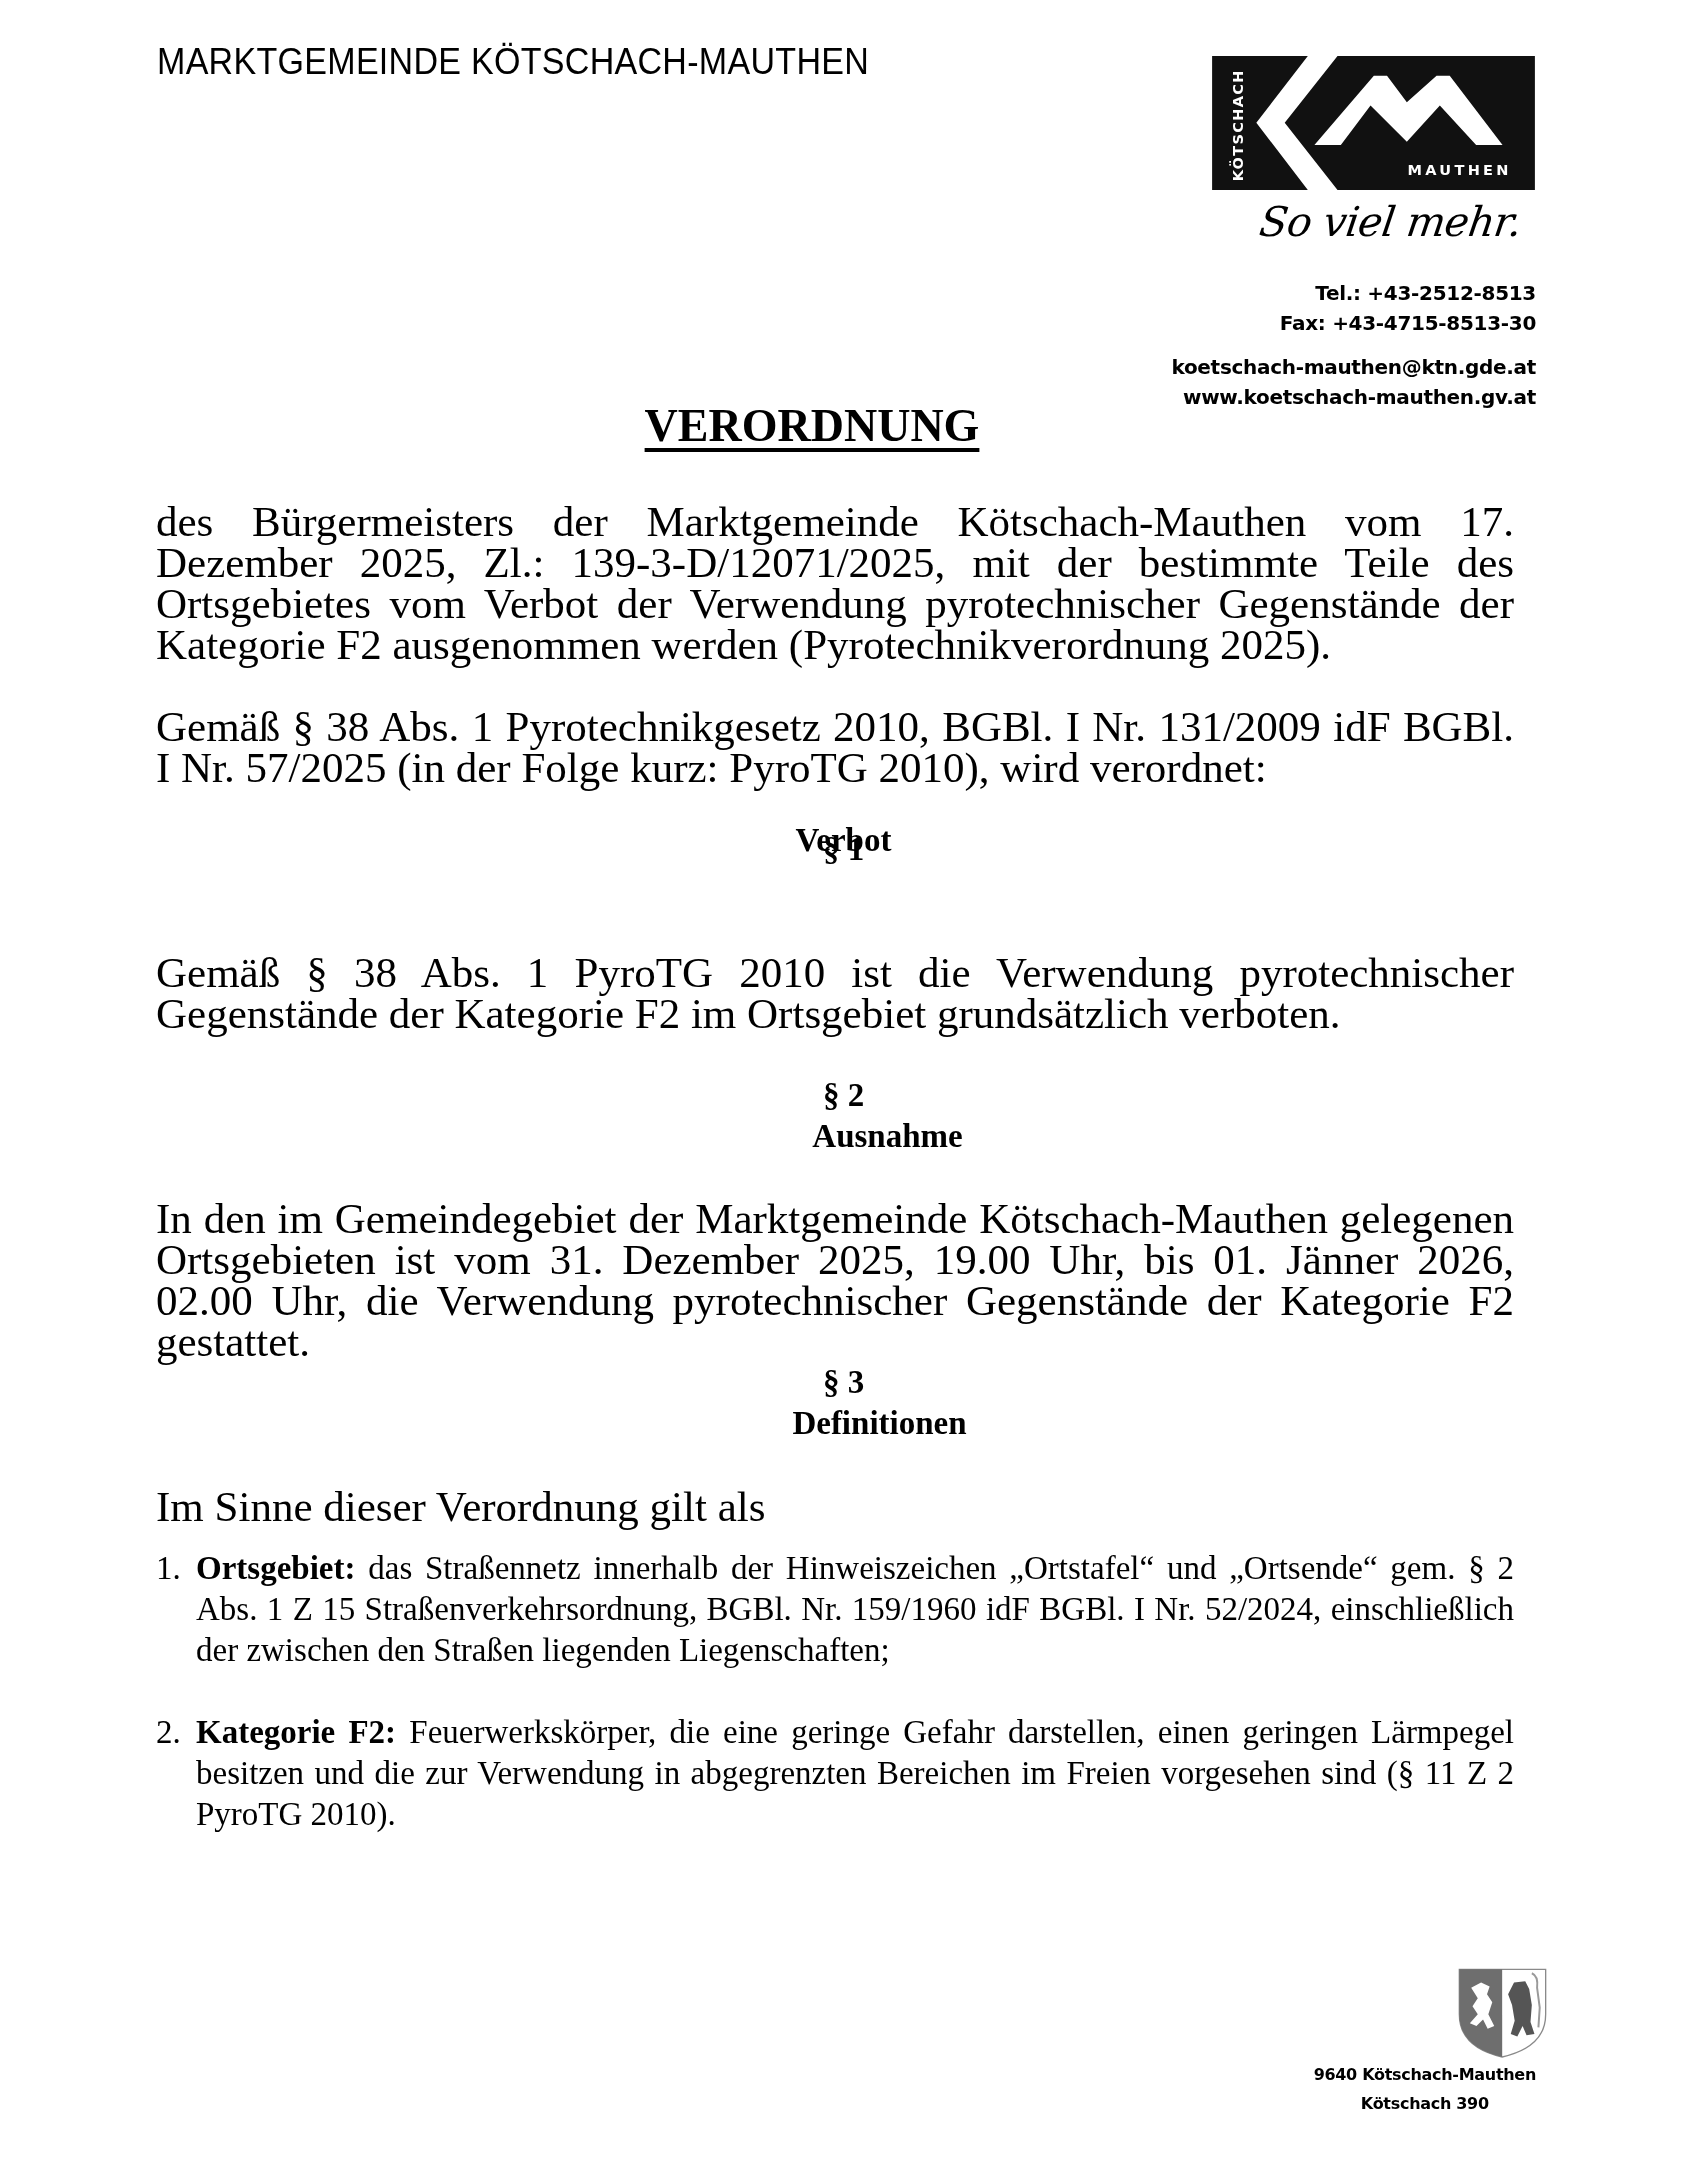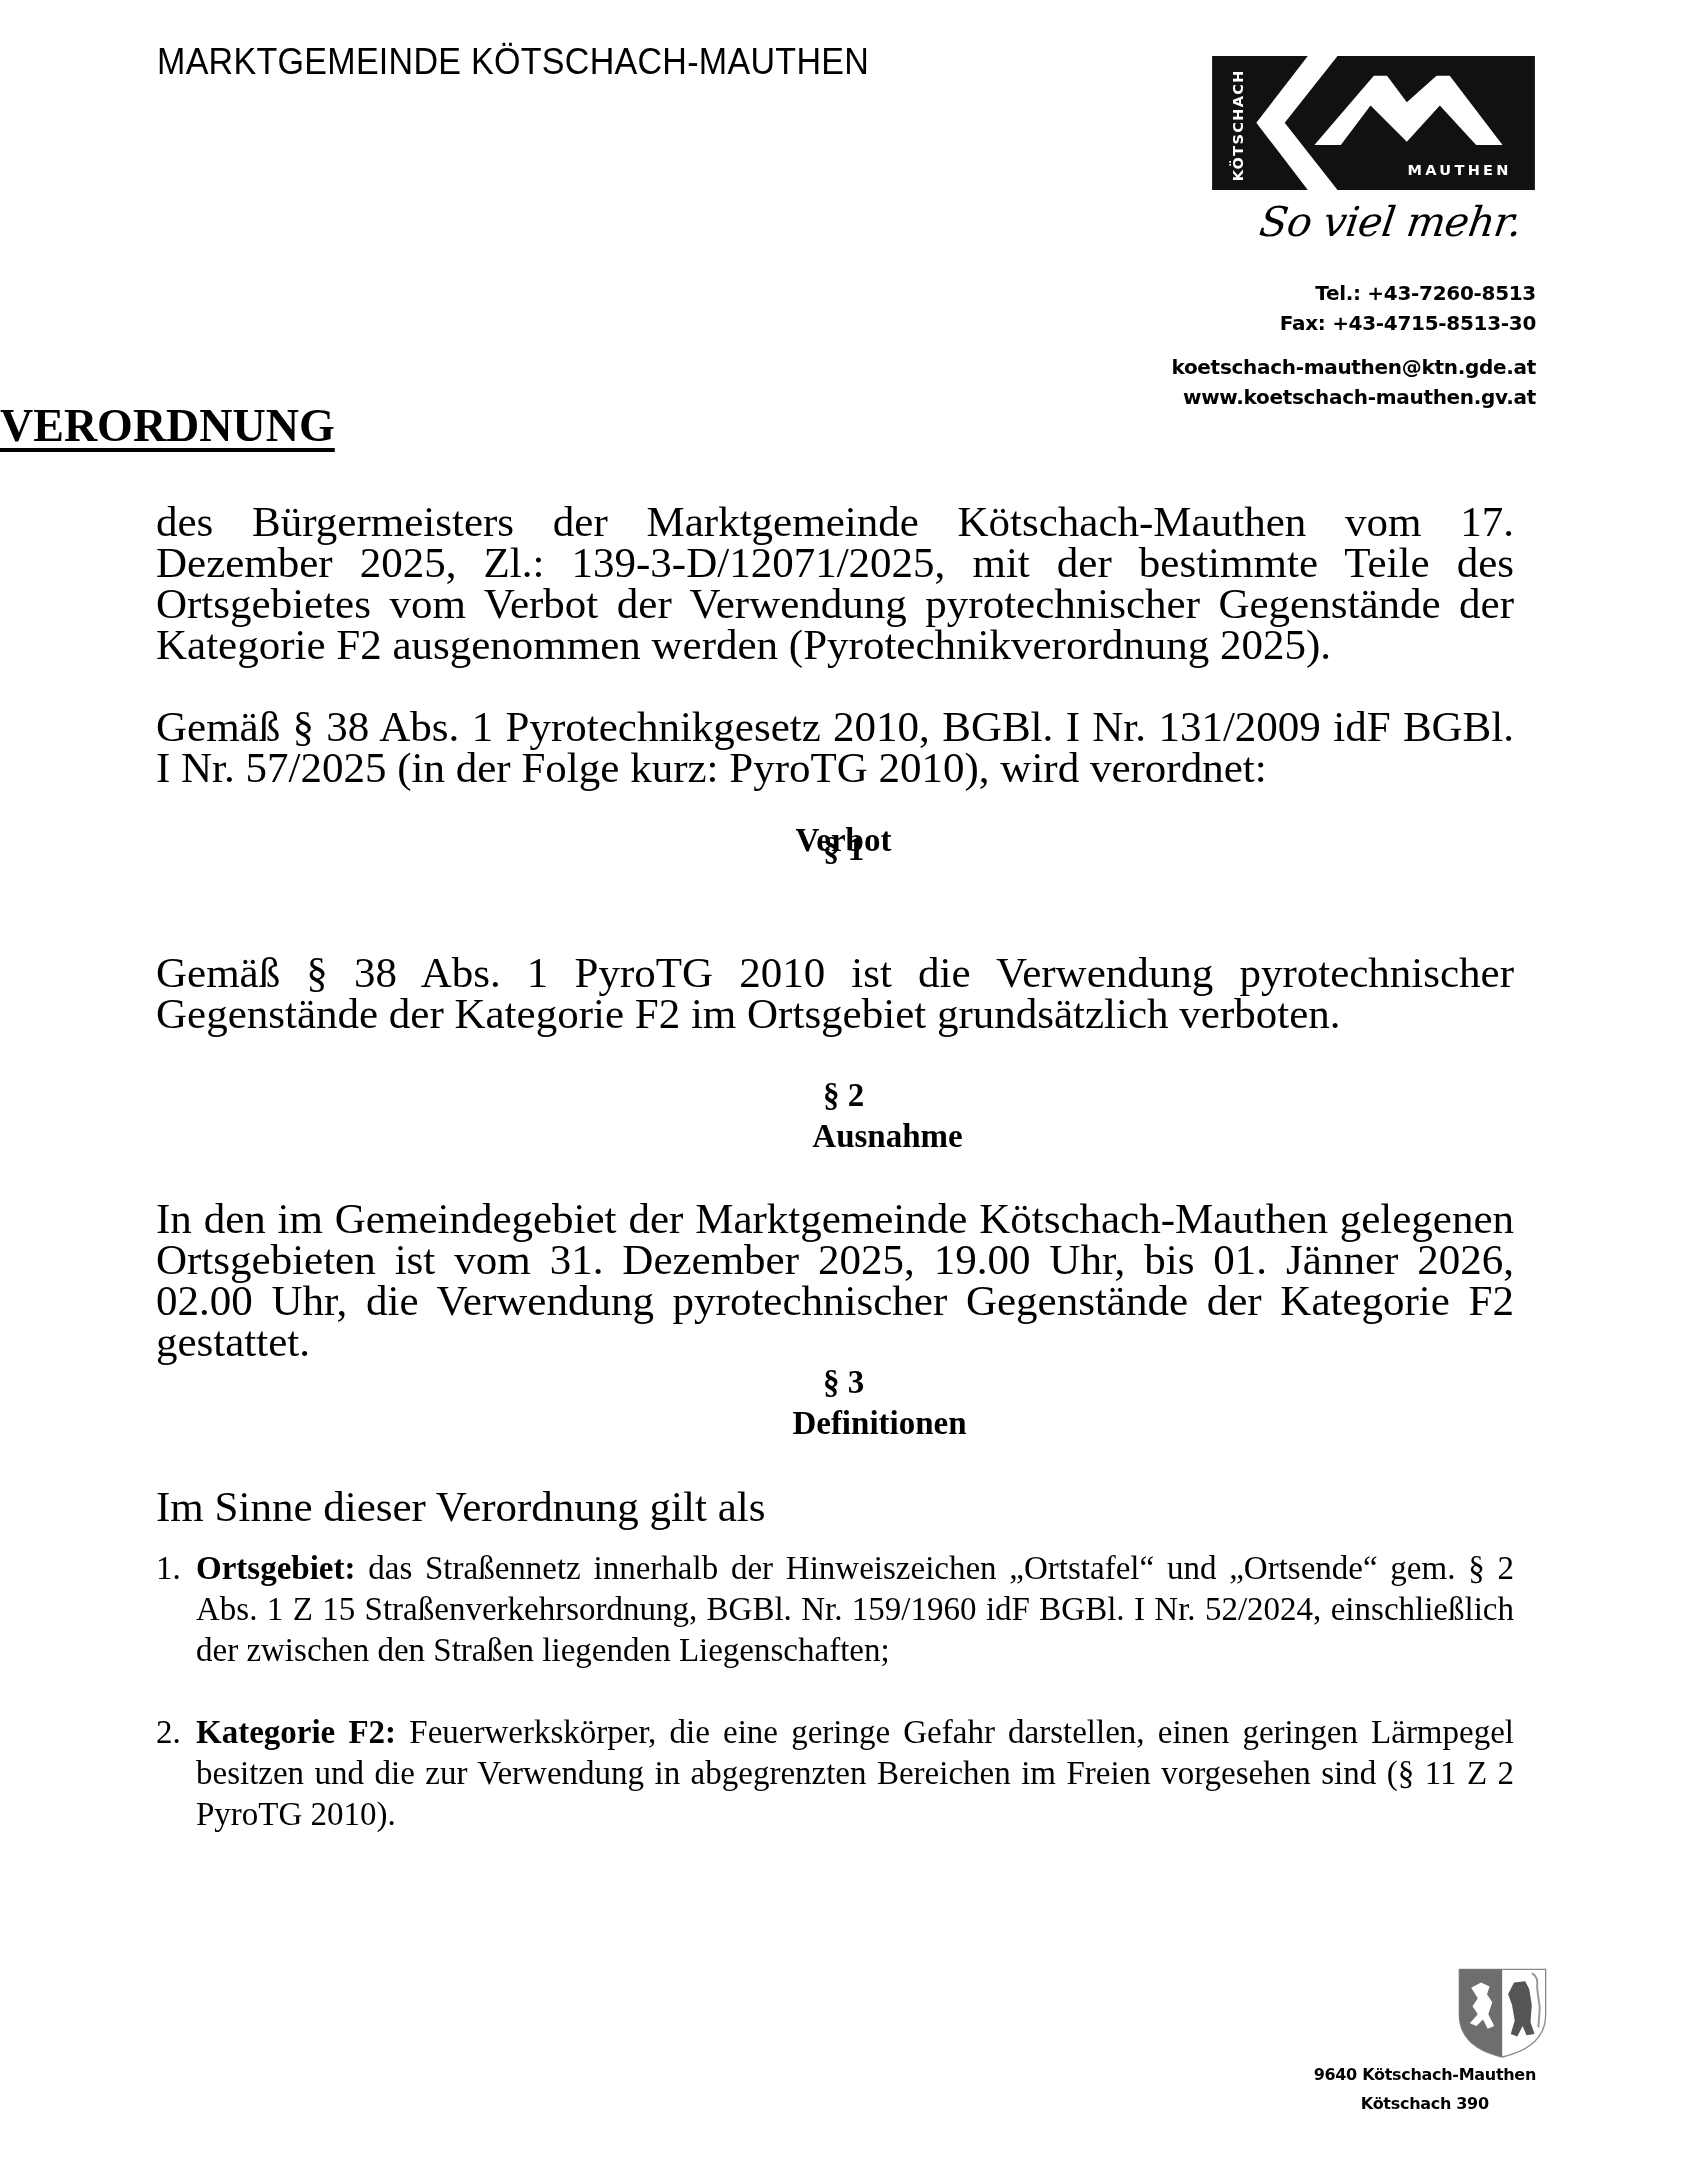--- a/index.html
+++ b/index.html
@@ -22,21 +22,21 @@
 
   .contact {
     position: absolute; right: 151px; text-align: right;
     font-family: "DejaVu Sans", sans-serif; font-weight: bold; font-size: 20px; line-height: 30px;
     white-space: nowrap; letter-spacing: -0.3px;
   }
   .contact.phone { top: 278px; }
   .contact.web { top: 352px; }
 
   .title {
-    position: absolute; left: 0; width: 1624px; top: 399px; 
+    position: absolute; left: 0; width: 1624px; top: 399px; text-align: center;
     font-family: "Liberation Serif", serif; font-weight: bold; font-size: 46px;
   }
   .title span { text-decoration: underline; text-decoration-thickness: 4px; text-underline-offset: 6.6px; }
 
   .body-text {
     position: absolute; left: 156px; width: 1358px;
     font-family: "Liberation Serif", serif; font-size: 43px; line-height: 41px;
     text-align: justify;
   }
   .lastline-left { text-align-last: left; }
@@ -72,21 +72,21 @@
     <polygon points="145,0 190,0 110,101 190,203 145,203 67,101" fill="#ffffff"></polygon>
 
     <polygon points="155,135 245,30 265,30 295,70 340,30 360,30 440,135 400,135 345,75 295,130 240,75 195,135" fill="#ffffff"></polygon>
     <text x="47" y="105" transform="rotate(-90 47 105)" fill="#ffffff" font-family="DejaVu Sans, sans-serif" font-weight="bold" font-size="22" text-anchor="middle" letter-spacing="2">KÖTSCHACH</text>
     <text x="375" y="180" fill="#ffffff" font-family="DejaVu Sans, sans-serif" font-weight="bold" font-size="22" text-anchor="middle" letter-spacing="5">MAUTHEN</text>
   </svg>
 </div>
 <div class="logo-slogan">So viel mehr.</div>
 
 <div class="contact phone">
-  <div>Tel.: +43-7260-8513</div>
+  <div>Tel.: +43-2512-8513</div>
   <div>Fax: +43-4715-8513-30</div>
 </div>
 <div class="contact web">
   <div>koetschach-mauthen@ktn.gde.at</div>
   <div>www.koetschach-mauthen.gv.at</div>
 </div>
 
 <div class="title"><span>VERORDNUNG</span></div>
 
 <div class="body-text lastline-left" style="top:501px;">des Bürgermeisters der Marktgemeinde Kötschach-Mauthen vom 17. Dezember 2025, Zl.: 139-3-D/12071/2025, mit der bestimmte Teile des Ortsgebietes vom Verbot der Verwendung pyrotechnischer Gegenstände der Kategorie F2 ausgenommen werden (Pyrotechnikverordnung 2025).</div>

